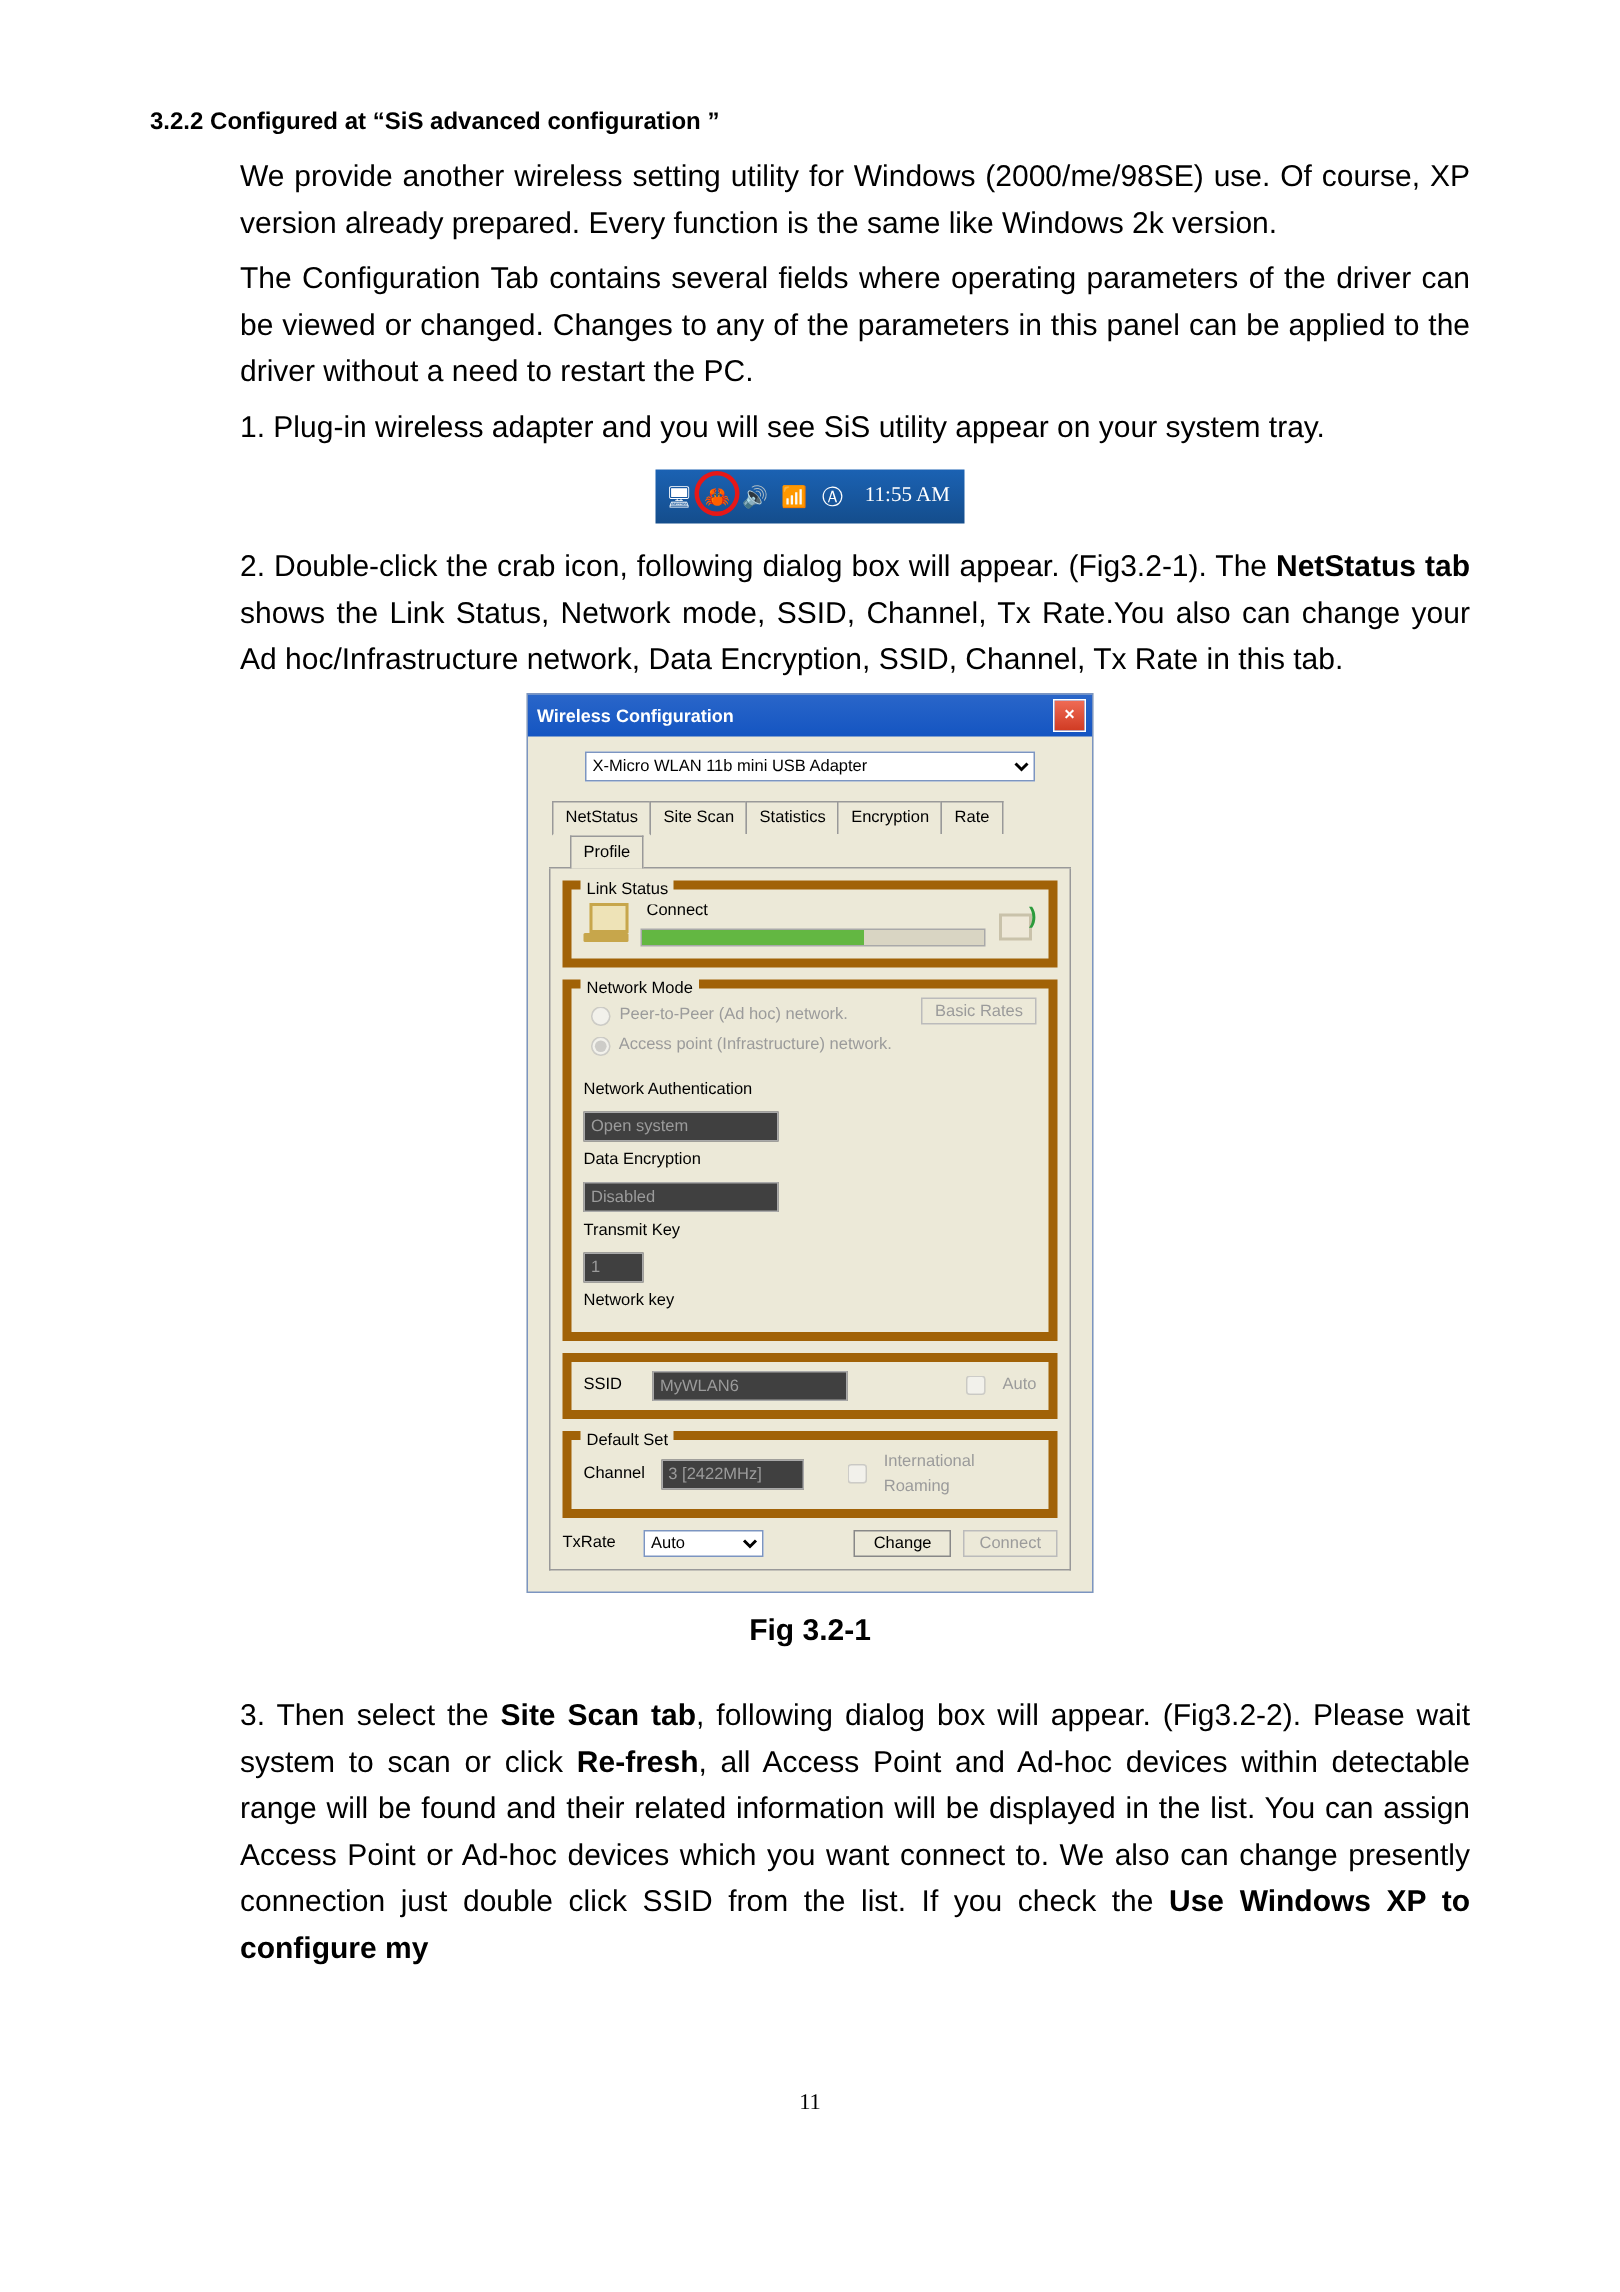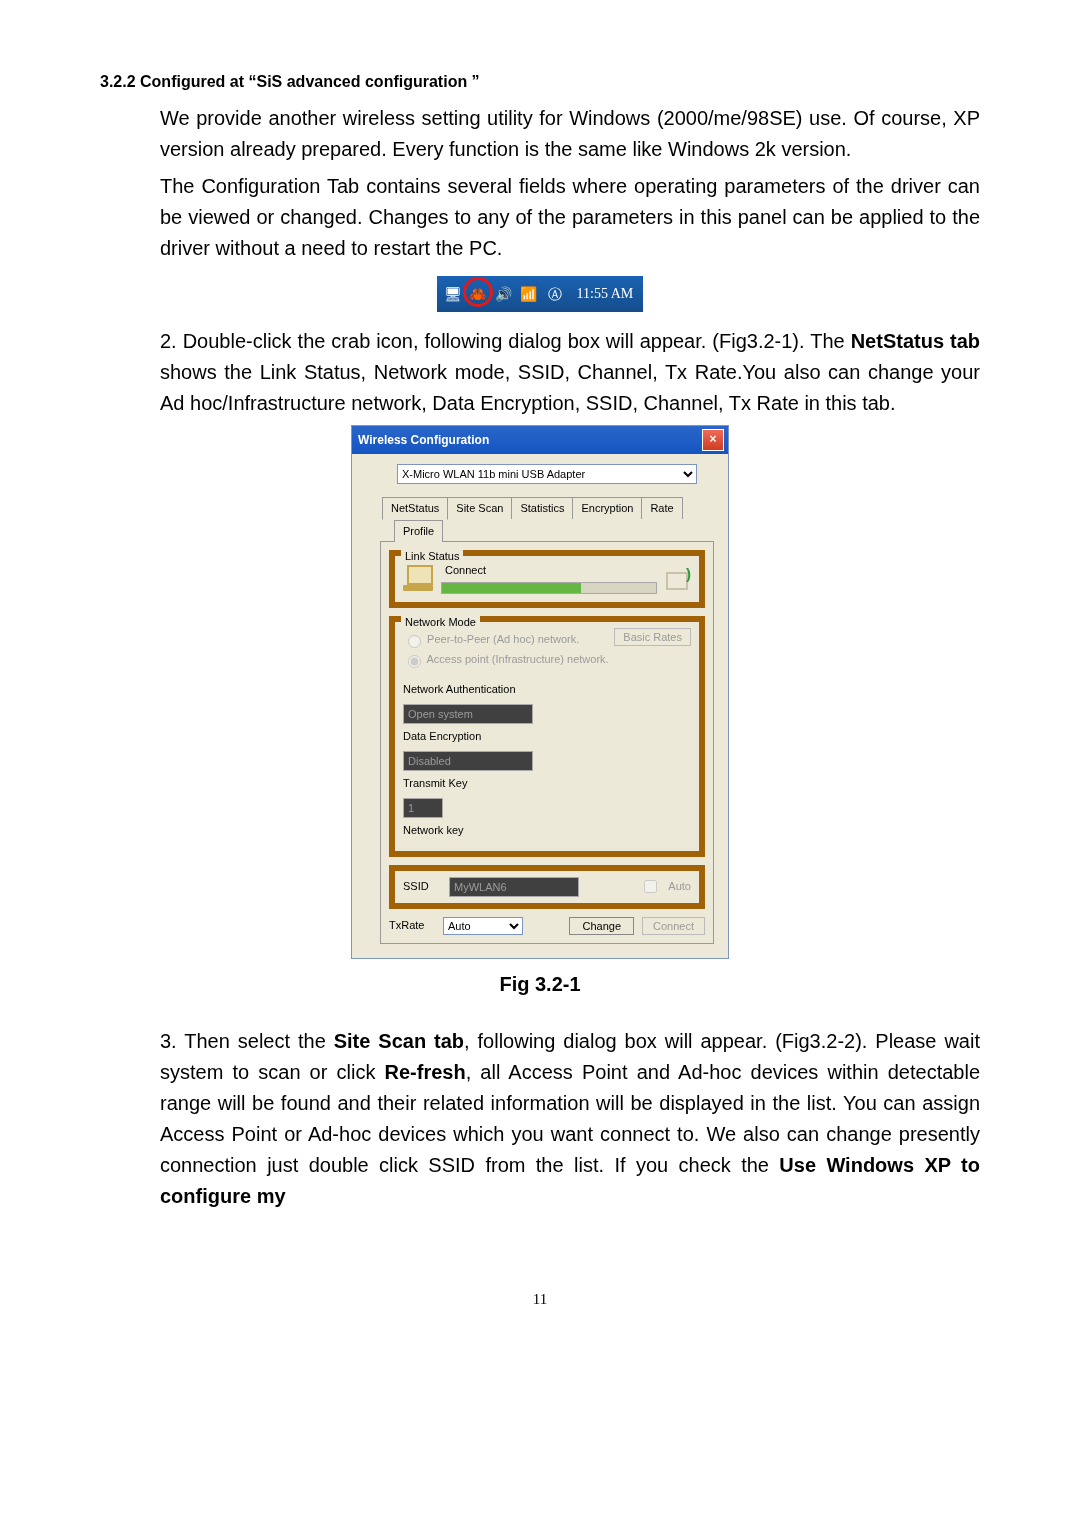--- a/index.html
+++ b/index.html
@@ -85,21 +85,21 @@
     position: absolute; right: 4px; top: 3px;
     width: 20px; height: 20px;
     background: linear-gradient(#ef6b55, #d03b23);
     border: 1px solid #fff;
     color: #fff;
     text-align: center;
     line-height: 18px;
     font-weight: bold;
     font-size: 12px;
   }
-  .dialog-inner { padding: 10px 14px 14px 28px; }
+  .dialog-inner { padding: 10px 14px 14px 14px; }
   .adapter-row { text-align: center; margin-bottom: 12px; }
   .adapter-row select.fake-select {
     width: 300px;
     font-family: Tahoma, sans-serif;
     font-size: 11px;
     background: #fff;
     border: 1px solid #7c95c1;
     height: 20px;
   }
   .tabs {
@@ -259,20 +259,21 @@
   b, strong, .bold { font-weight: bold; }
 </style>
 </head>
 <body>
 
 <div class="section-title">3.2.2 Configured at “SiS advanced configuration ”</div>
 
 <div class="indented-body">
   <p>We provide another wireless setting utility for Windows (2000/me/98SE) use. Of course, XP version already prepared. Every function is the same like Windows 2k version.</p>
   <p>The Configuration Tab contains several fields where operating parameters of the driver can be viewed or changed. Changes to any of the parameters in this panel can be applied to the driver without a need to restart the PC.</p>
+  <p class="para-spaced">1. Plug-in wireless adapter and you will see SiS utility appear on your system tray.</p>
 </div>
 
 <div class="tray-wrap">
   <div class="tray">
     <span class="tray-item tray-icon">🖥</span>
     <span class="tray-item tray-icon" style="color:#ffa0a0">🦀</span>
     <span class="tray-item tray-icon">🔊</span>
     <span class="tray-item tray-icon">📶</span>
     <span class="tray-item tray-icon">Ⓐ</span>
     <span class="tray-item tray-time">11:55 AM</span>
@@ -342,20 +343,30 @@
         <div class="groupbox" style="padding:6px 8px">
           <div class="inlinefield">
             <span style="width:38px">SSID</span>
             <div class="disabled-select" style="width:120px">MyWLAN6</div>
             <span style="flex:1"></span>
             <input type="checkbox" disabled="" style="">
             <span class="chk-label">Auto</span>
           </div>
         </div>
 
+        <div class="groupbox" style="padding:6px 8px">
+          <div class="groupbox-label">Default Set</div>
+          <div class="inlinefield">
+            <span style="width:46px">Channel</span>
+            <div class="disabled-select" style="width:90px">3  [2422MHz]</div>
+            <span style="width:10px"></span>
+            <input type="checkbox" disabled="" style="">
+            <span class="chk-label">International Roaming</span>
+          </div>
+        </div>
 
         <div class="inlinefield" style="margin-top:6px">
           <span style="width:46px">TxRate</span>
           <select class="select-small" style="width:80px">
             <option>Auto</option>
           </select>
           <span style="flex:1"></span>
           <button class="btn-normal">Change</button>
           <button class="btn-gray">Connect</button>
         </div>

